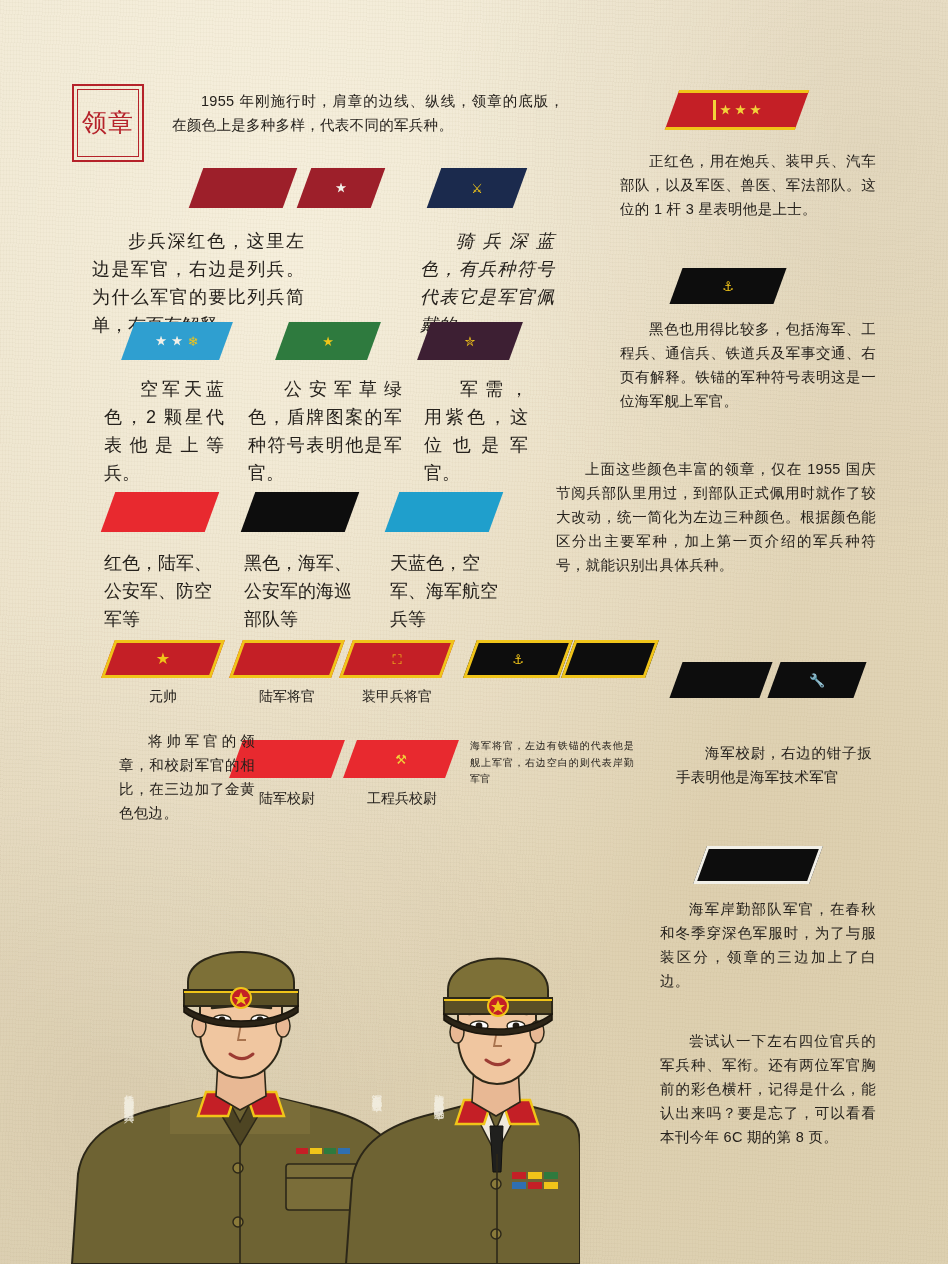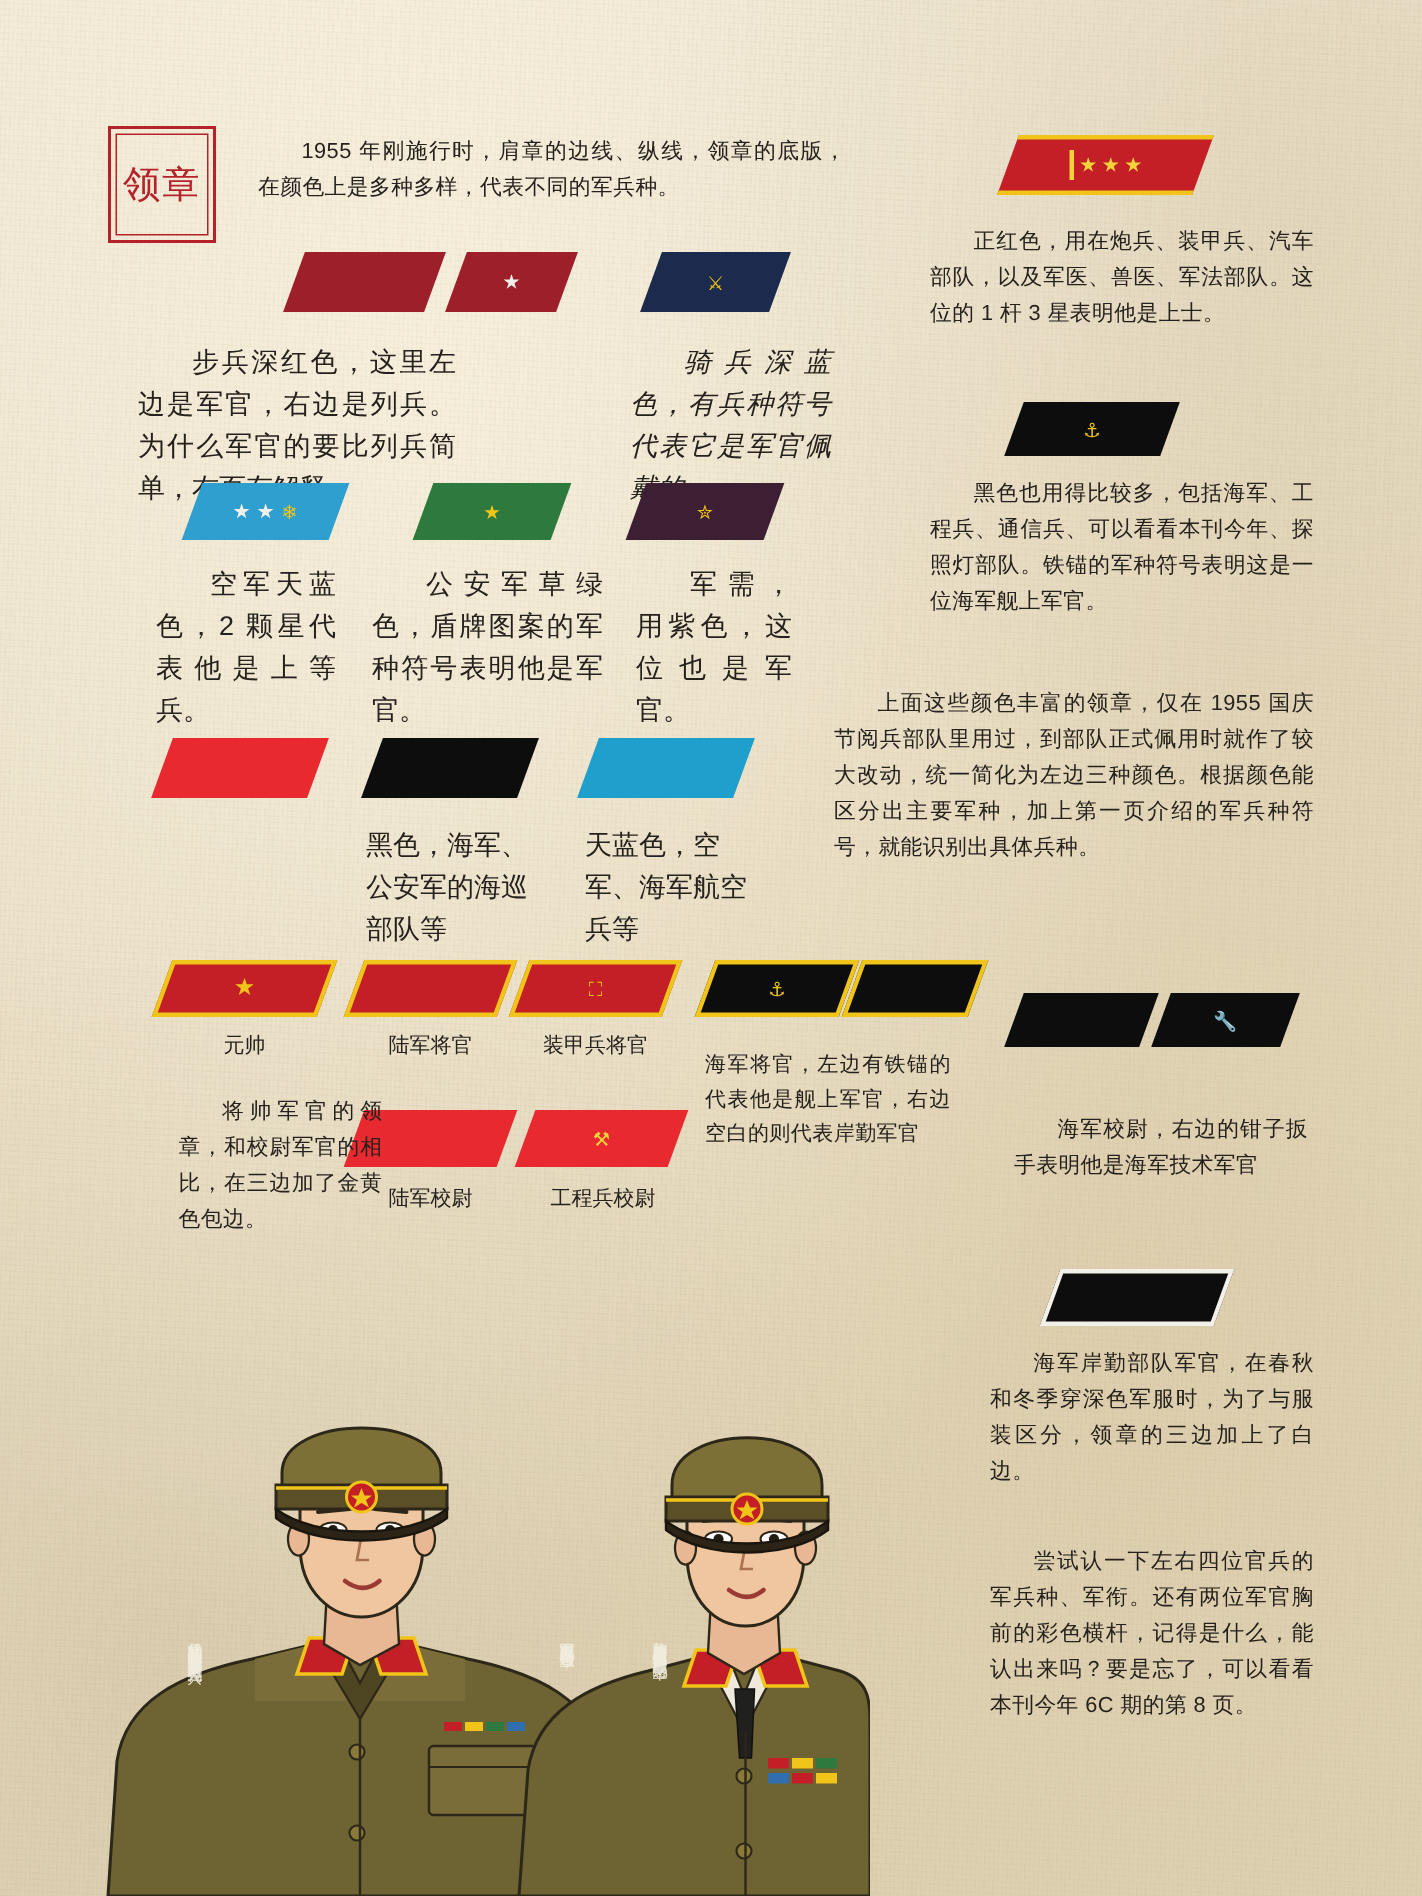--- a/index.html
+++ b/index.html
@@ -200,39 +200,40 @@
   <div class="patch" style="left:108px; top:492px; width:104px; height:40px; background:#e8292f;">
       <div class="glyphs"></div>
     </div>
   <div class="patch" style="left:248px; top:492px; width:104px; height:40px; background:#0d0d0d;">
       <div class="glyphs"></div>
     </div>
   <div class="patch" style="left:392px; top:492px; width:104px; height:40px; background:#1f9fcc;">
       <div class="glyphs"></div>
     </div>
 
+  <div class="caption" style="left:104px; top:550px; width:112px; text-align:left;">红色，陆军、公安军、防空军等</div>
   <div class="caption" style="left:244px; top:550px; width:122px; text-align:left;">黑色，海军、公安军的海巡部队等</div>
   <div class="caption" style="left:390px; top:550px; width:118px; text-align:left;">天蓝色，空军、海军航空兵等</div>
 
   <div class="patch" style="left:672px; top:90px; width:130px; height:40px; background:#c41f26; border-top:3px solid #f0c419; border-bottom:3px solid #f0c419;">
     <div class="glyphs" style="gap:4px;">
       <span class="bar-v"></span>
       <span class="star5 sm" style="color:#f2d33a;"></span>
       <span class="star5 sm" style="color:#f2d33a;"></span>
       <span class="star5 sm" style="color:#f2d33a;"></span>
     </div>
   </div>
   <div class="txt indent" style="left:620px; top:150px; width:256px;">正红色，用在炮兵、装甲兵、汽车部队，以及军医、兽医、军法部队。这位的 1 杆 3 星表明他是上士。</div>
 
   <div class="patch" style="left:676px; top:268px; width:104px; height:36px; background:#0d0d0d;">
     <div class="glyphs">
         <span class="emblem small">⚓</span>
       </div>
   </div>
-  <div class="txt indent" style="left:620px; top:318px; width:256px;">黑色也用得比较多，包括海军、工程兵、通信兵、可以看看本刊今年、探照灯部队。铁锚的军种符号表明这是一位海军舰上军官。</div>
+  <div class="txt indent" style="left:620px; top:318px; width:256px;">黑色也用得比较多，包括海军、工程兵、通信兵、铁道兵及军事交通、右页有解释。铁锚的军种符号表明这是一位海军舰上军官。</div>
 
   <div class="txt indent" style="left:556px; top:458px; width:320px;">上面这些颜色丰富的领章，仅在 1955 国庆节阅兵部队里用过，到部队正式佩用时就作了较大改动，统一简化为左边三种颜色。根据颜色能区分出主要军种，加上第一页介绍的军兵种符号，就能识别出具体兵种。</div>
 
   <div class="patch gold-edge" style="left:108px; top:640px; width:110px; height:38px; background:#c41f26;">
     <div class="glyphs">
         <span class="emblem">★</span>
       </div>
   </div>
   <div class="label" style="left:108px; top:688px; width:110px;">元帅</div>
 
@@ -249,21 +250,21 @@
   <div class="label" style="left:338px; top:688px; width:118px;">装甲兵将官</div>
 
   <div class="patch gold-edge" style="left:470px; top:640px; width:96px; height:38px; background:#0d0d0d;">
     <div class="glyphs">
         <span class="emblem small">⚓</span>
       </div>
   </div>
   <div class="patch gold-edge" style="left:568px; top:640px; width:84px; height:38px; background:#0d0d0d;">
     <div class="glyphs"></div>
   </div>
-  <div class="txt" style="left:470px; top:698px; width:164px; font-size:14px;">海军将官，左边有铁锚的代表他是舰上军官，右边空白的则代表岸勤军官</div>
+  <div class="txt" style="left:470px; top:738px; width:164px; font-size:10px;">海军将官，左边有铁锚的代表他是舰上军官，右边空白的则代表岸勤军官</div>
 
   <div class="patch" style="left:676px; top:662px; width:90px; height:36px; background:#0d0d0d;">
       <div class="glyphs"></div>
     </div>
   <div class="patch" style="left:774px; top:662px; width:86px; height:36px; background:#0d0d0d;">
     <div class="glyphs">
         <span class="emblem small">🔧</span>
       </div>
   </div>
   <div class="txt indent" style="left:676px; top:742px; width:196px;">海军校尉，右边的钳子扳手表明他是海军技术军官</div>

